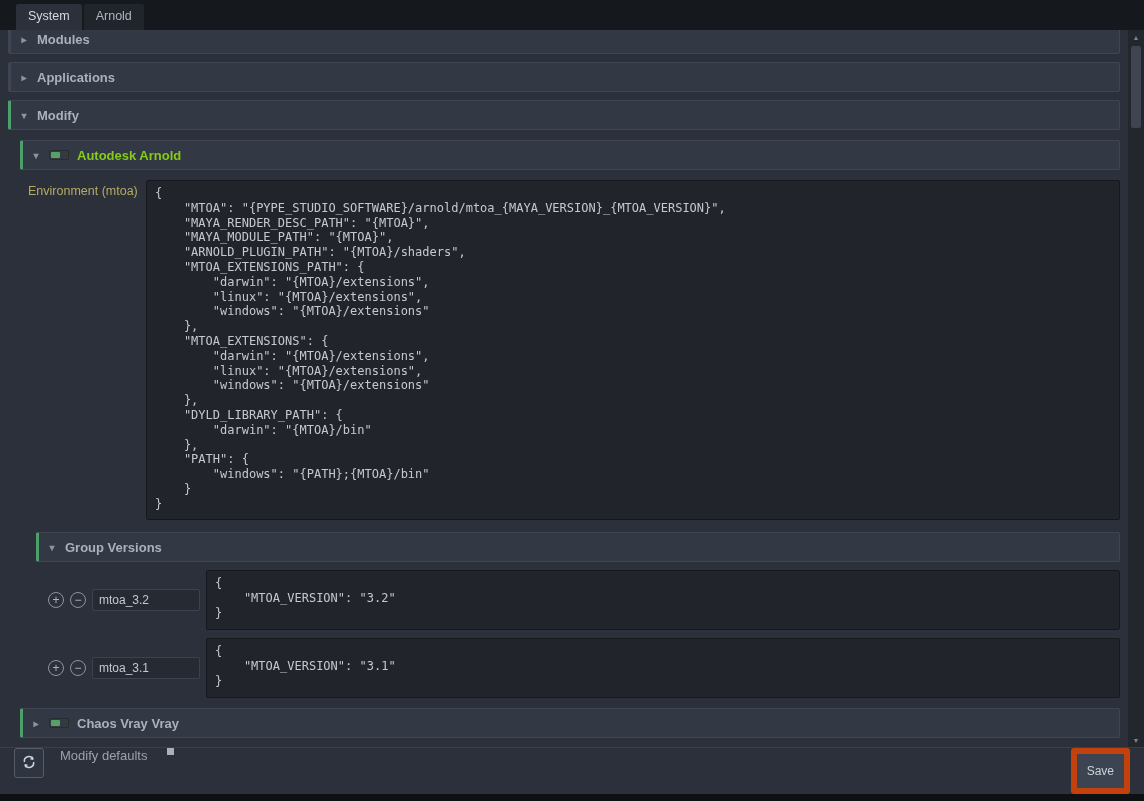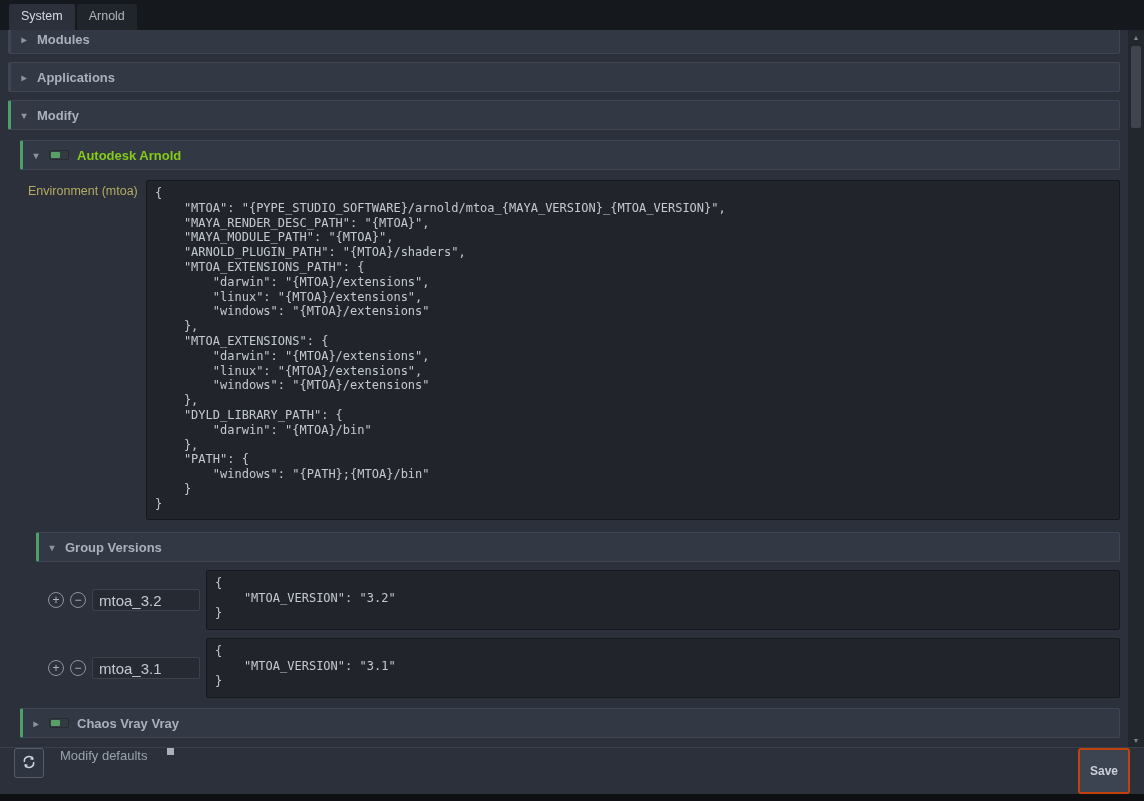--- a/index.html
+++ b/index.html
@@ -4,21 +4,21 @@
 <style>
   * { box-sizing: border-box; }
   html,body { margin:0; padding:0; }
   body {
     width:1144px; height:801px; overflow:hidden;
     background:#2b303a; font-family:"Liberation Sans", sans-serif;
   }
   .window { width:1144px; height:801px; display:flex; flex-direction:column; background:#2b303a; }
 
   
-  .tabbar { height:30px; flex:none; background:#15181d; display:flex; align-items:flex-end; padding-left:9px; gap:2px; }
+  .tabbar { height:30px; flex:none; background:#15181d; display:flex; align-items:flex-end; padding-left:16px; gap:2px; }
   .tab { padding:5px 12px 7px; font-size:12.5px; color:#aeb4bd; background:#20242b; border-radius:2px 2px 0 0; cursor:default; }
   .tab.active { background:#2b303a; color:#d6dae0; }
 
   
   .content-wrap { height:717px; flex:none; display:flex; overflow:hidden; }
   .content { width:1128px; overflow:hidden; }
   .content-inner { margin-top:-14px; }
 
   .hdr {
     height:30px; background:#333944; border:1px solid #3f4552; border-left:3px solid #3f4552;
@@ -46,36 +46,36 @@
   .code.big { height:340px; }
   .code.small { height:60px; }
 
   .ver-row { display:flex; align-items:center; margin:8px 8px 0 48px; gap:6px; }
   .circle-btn {
     width:16px; height:16px; border-radius:50%; border:1px solid #8b94a1; background:transparent;
     color:#aeb6c1; font-size:12px; line-height:13px; text-align:center; padding:0; flex:none; cursor:default;
   }
   .ver-input {
     width:108px; height:22px; background:#262b33; border:1px solid #3c434f; border-radius:2px;
-    color:#c4c9d1; font-size:15px; padding:2px 6px; flex:none; outline:none;
+    color:#c4c9d1; font-size:12px; padding:2px 6px; flex:none; outline:none;
   }
 
   
   .scrollbar { width:16px; flex:none; background:#22262d; display:flex; flex-direction:column; }
   .scroll-btn { height:14px; display:flex; align-items:center; justify-content:center; color:#7c8490; font-size:7px; flex:none; }
   .scroll-track { flex:1; position:relative; }
   .scroll-thumb { position:absolute; top:2px; left:3px; width:10px; height:82px; background:#3e4450; border-radius:2px; }
 
   
   .footer { height:47px; flex:none; border-top:1px solid #3a404b; background:#2b303a; display:flex; padding:0 14px; gap:16px; }
   .refresh-btn { width:30px; height:30px; border:1px solid #555d6a; border-radius:3px; background:#2f3540; display:flex; align-items:center; justify-content:center; padding:0; cursor:default; }
   .modify-label { color:#9aa2ac; font-size:13px; }
   .mini-box { width:7px; height:7px; background:#a9b0ba; display:inline-block; margin-left:4px; }
   .spacer { flex:1; }
-  .save-btn { background:#3d4451; border:2px solid #c2410c; border-radius:3px; color:#ccd1d8; font-size:12px; padding:4px 10px; cursor:default;font-weight:bold; }
+  .save-btn { background:#3d4451; border:6px solid #c2410c; border-radius:3px; color:#ccd1d8; font-size:12px; padding:4px 10px; cursor:default; }
   .bottom-strip { height:7px; flex:none; background:#0e1013; }
 </style>
 </head>
 <body>
 
 <div class="window">
 
   <div class="tabbar">
     <div class="tab active">System</div>
     <div class="tab">Arnold</div>

